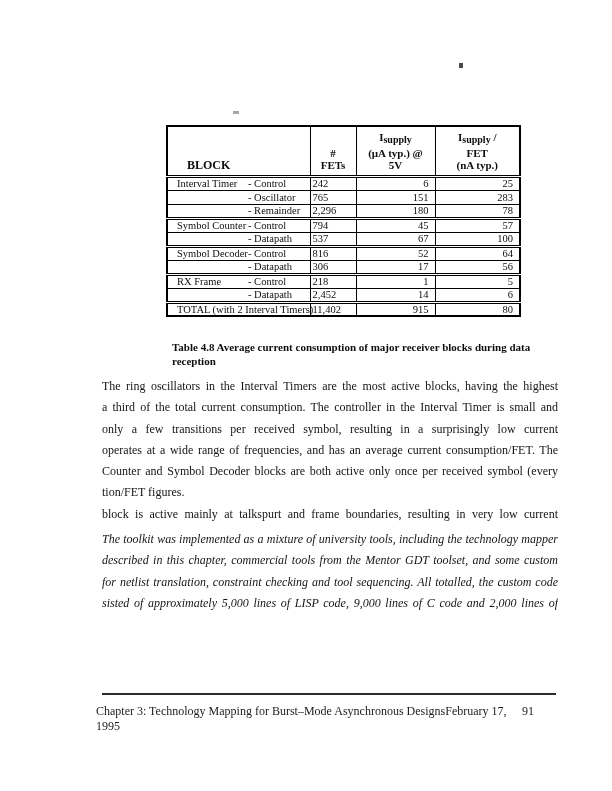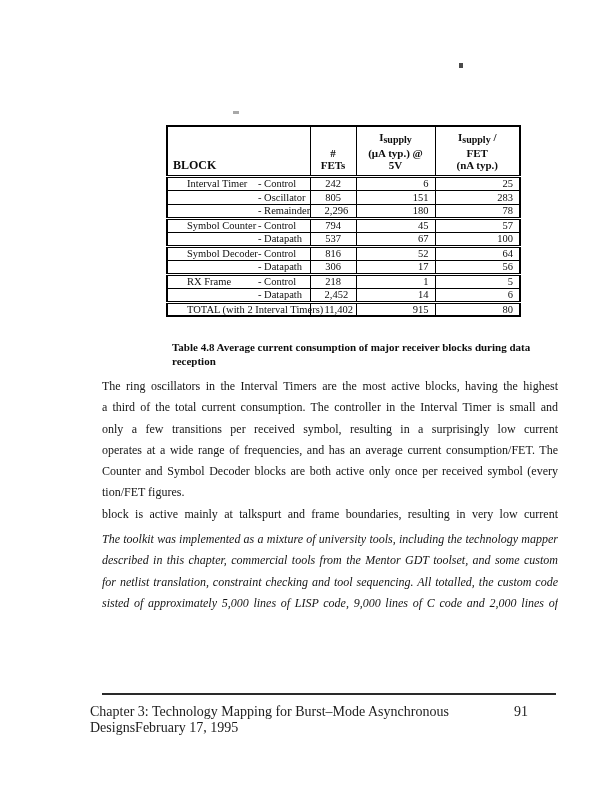--- a/index.html
+++ b/index.html
@@ -23,30 +23,30 @@
   .tbl col.c1 { width:143px; }
   .tbl col.c2 { width:46px; }
   .tbl col.c3 { width:79px; }
   .tbl col.c4 { width:85px; }
   .tbl th, .tbl td { border-left:1px solid #000; border-right:1px solid #000; }
   .tbl thead th {
     height:50px; vertical-align:bottom; padding:2px 3px 3px 3px;
     font-weight:bold; text-align:center; font-size:11px; line-height:12.5px;
     border-bottom:3px double #000;
   }
-  .tbl thead th.hblock { text-align:left; padding-left:5px; font-size:12px; }
+  .tbl thead th.hblock { text-align:left; padding-left:19px; font-size:12px; }
   .tbl sub.isub { font-size:10px; font-weight:bold; vertical-align:-2px;margin-top:12px; }
   .tbl tbody td {
     height:14px; font-size:10.5px; vertical-align:middle;
-    border-top:1px solid #000; padding:0 19px;
+    border-top:1px solid #000; padding:0 9px;
   }
   .tbl tbody tr.gs td { border-top:3px double #000; }
   .tbl td.cblock { text-align:left; white-space:nowrap; }
   .tbl td.cblock .bname { display:inline-block; min-width:71px; }
-  .tbl td.cfets { text-align:center; padding:0 14px; }
+  .tbl td.cfets { text-align:left; padding:0 2px; }
   .tbl td.cnum { text-align:right; padding-right:6px; }
 
   
   .caption {
     position:absolute; left:172px; top:341px; width:380px;
     font-weight:bold; font-size:11px; line-height:13.5px; color:#0e0e0e;
   }
 
   
   .bodytext { position:absolute; left:102px; top:376px; width:456px; font-size:12px; color:#141414; }
@@ -54,23 +54,23 @@
     line-height:21.3px; height:21.3px; overflow:hidden;
     text-align:justify; text-align-last:justify; -moz-text-align-last:justify;
     white-space:normal;
   }
   .tline.endpara { text-align-last:left; -moz-text-align-last:left; }
   .para2 { margin-top:4px;font-style:italic; }
 
   
   .footer-rule { position:absolute; left:102px; top:693px; width:454px; height:2px; background:#2a2a2a; }
   .footer {
-    position:absolute; left:90px; top:704px; width:438px;
+    position:absolute; left:96px; top:704px; width:438px;
     display:flex; justify-content:flex-end; align-items:baseline;
-    font-size:14px; color:#1c1c1c;
+    font-size:12px; color:#1c1c1c;
   }
 </style>
 </head>
 <body>
 
 <div class="page">
 
   <div class="speck s1"></div>
   <div class="speck s2"></div>
 
@@ -104,21 +104,21 @@
     </thead>
     <tbody>
       <tr class="gs">
         <td class="cblock"><span class="bname">Interval Timer</span><span>- Control</span></td>
         <td class="cfets">242</td>
         <td class="cnum">6</td>
         <td class="cnum">25</td>
       </tr>
       <tr>
         <td class="cblock"><span class="bname"></span><span>- Oscillator</span></td>
-        <td class="cfets">805</td>
+        <td class="cfets">765</td>
         <td class="cnum">151</td>
         <td class="cnum">283</td>
       </tr>
       <tr>
         <td class="cblock"><span class="bname"></span><span>- Remainder</span></td>
         <td class="cfets">2,296</td>
         <td class="cnum">180</td>
         <td class="cnum">78</td>
       </tr>
       <tr class="gs">

